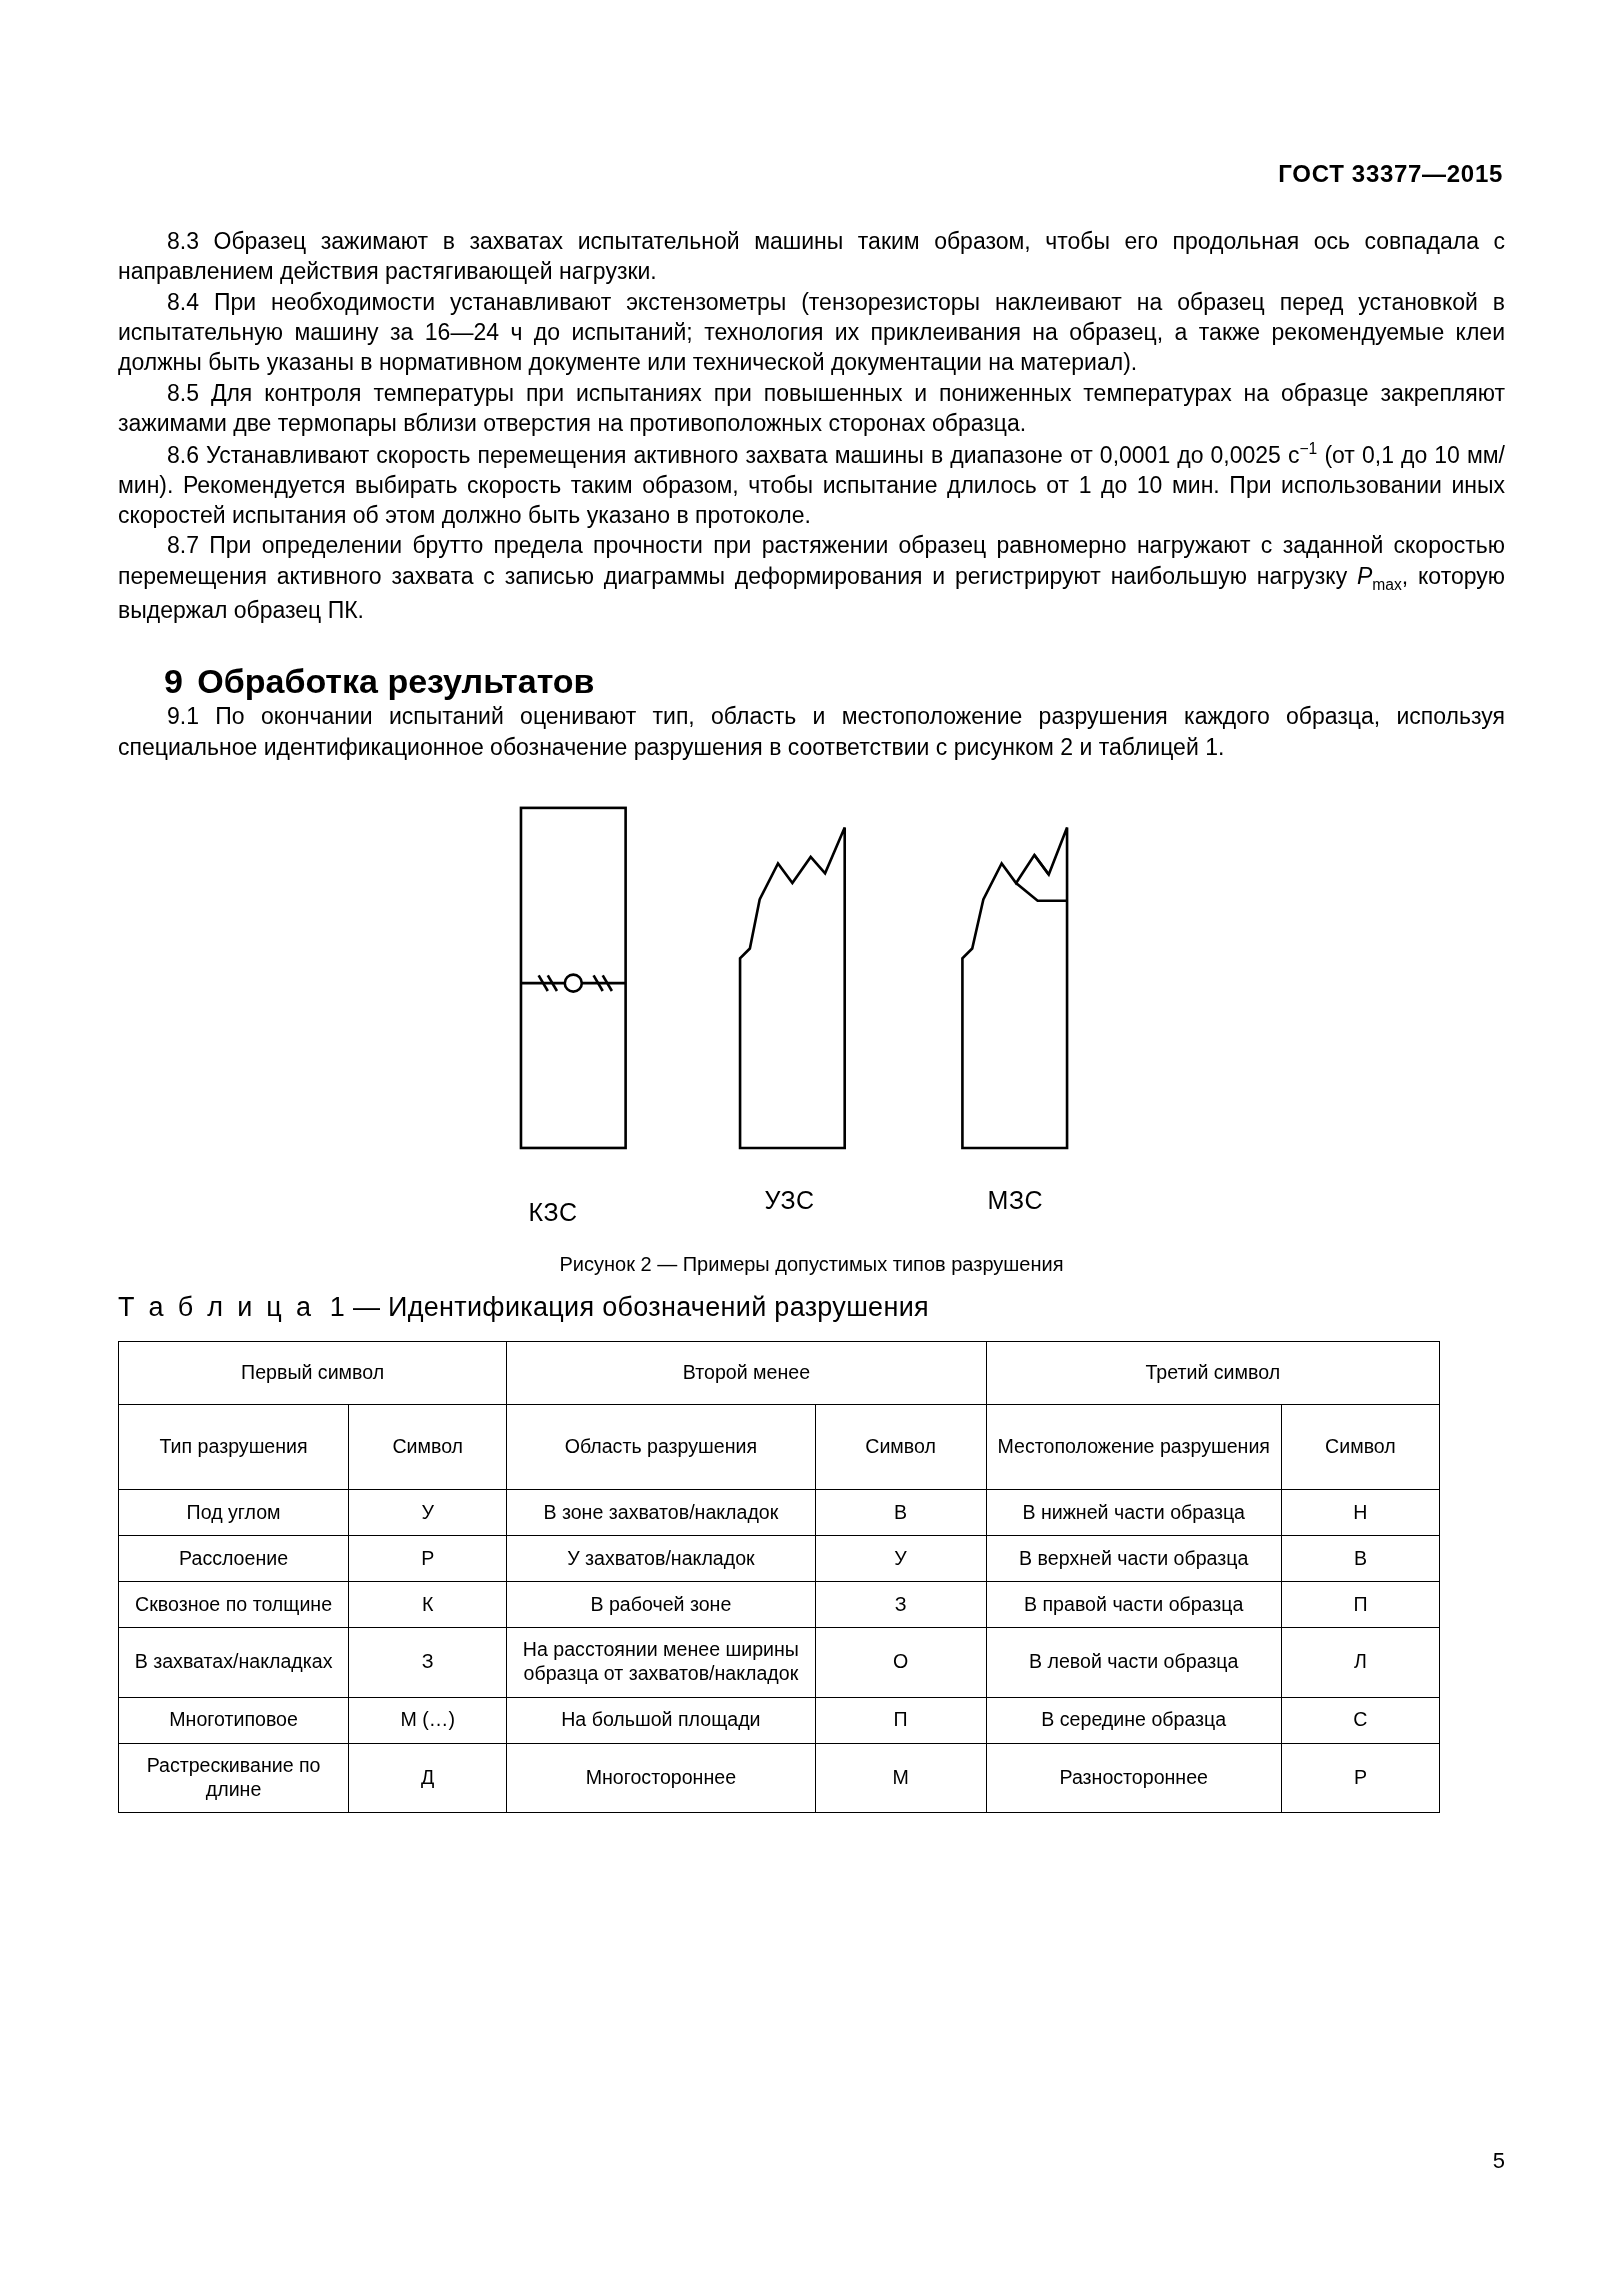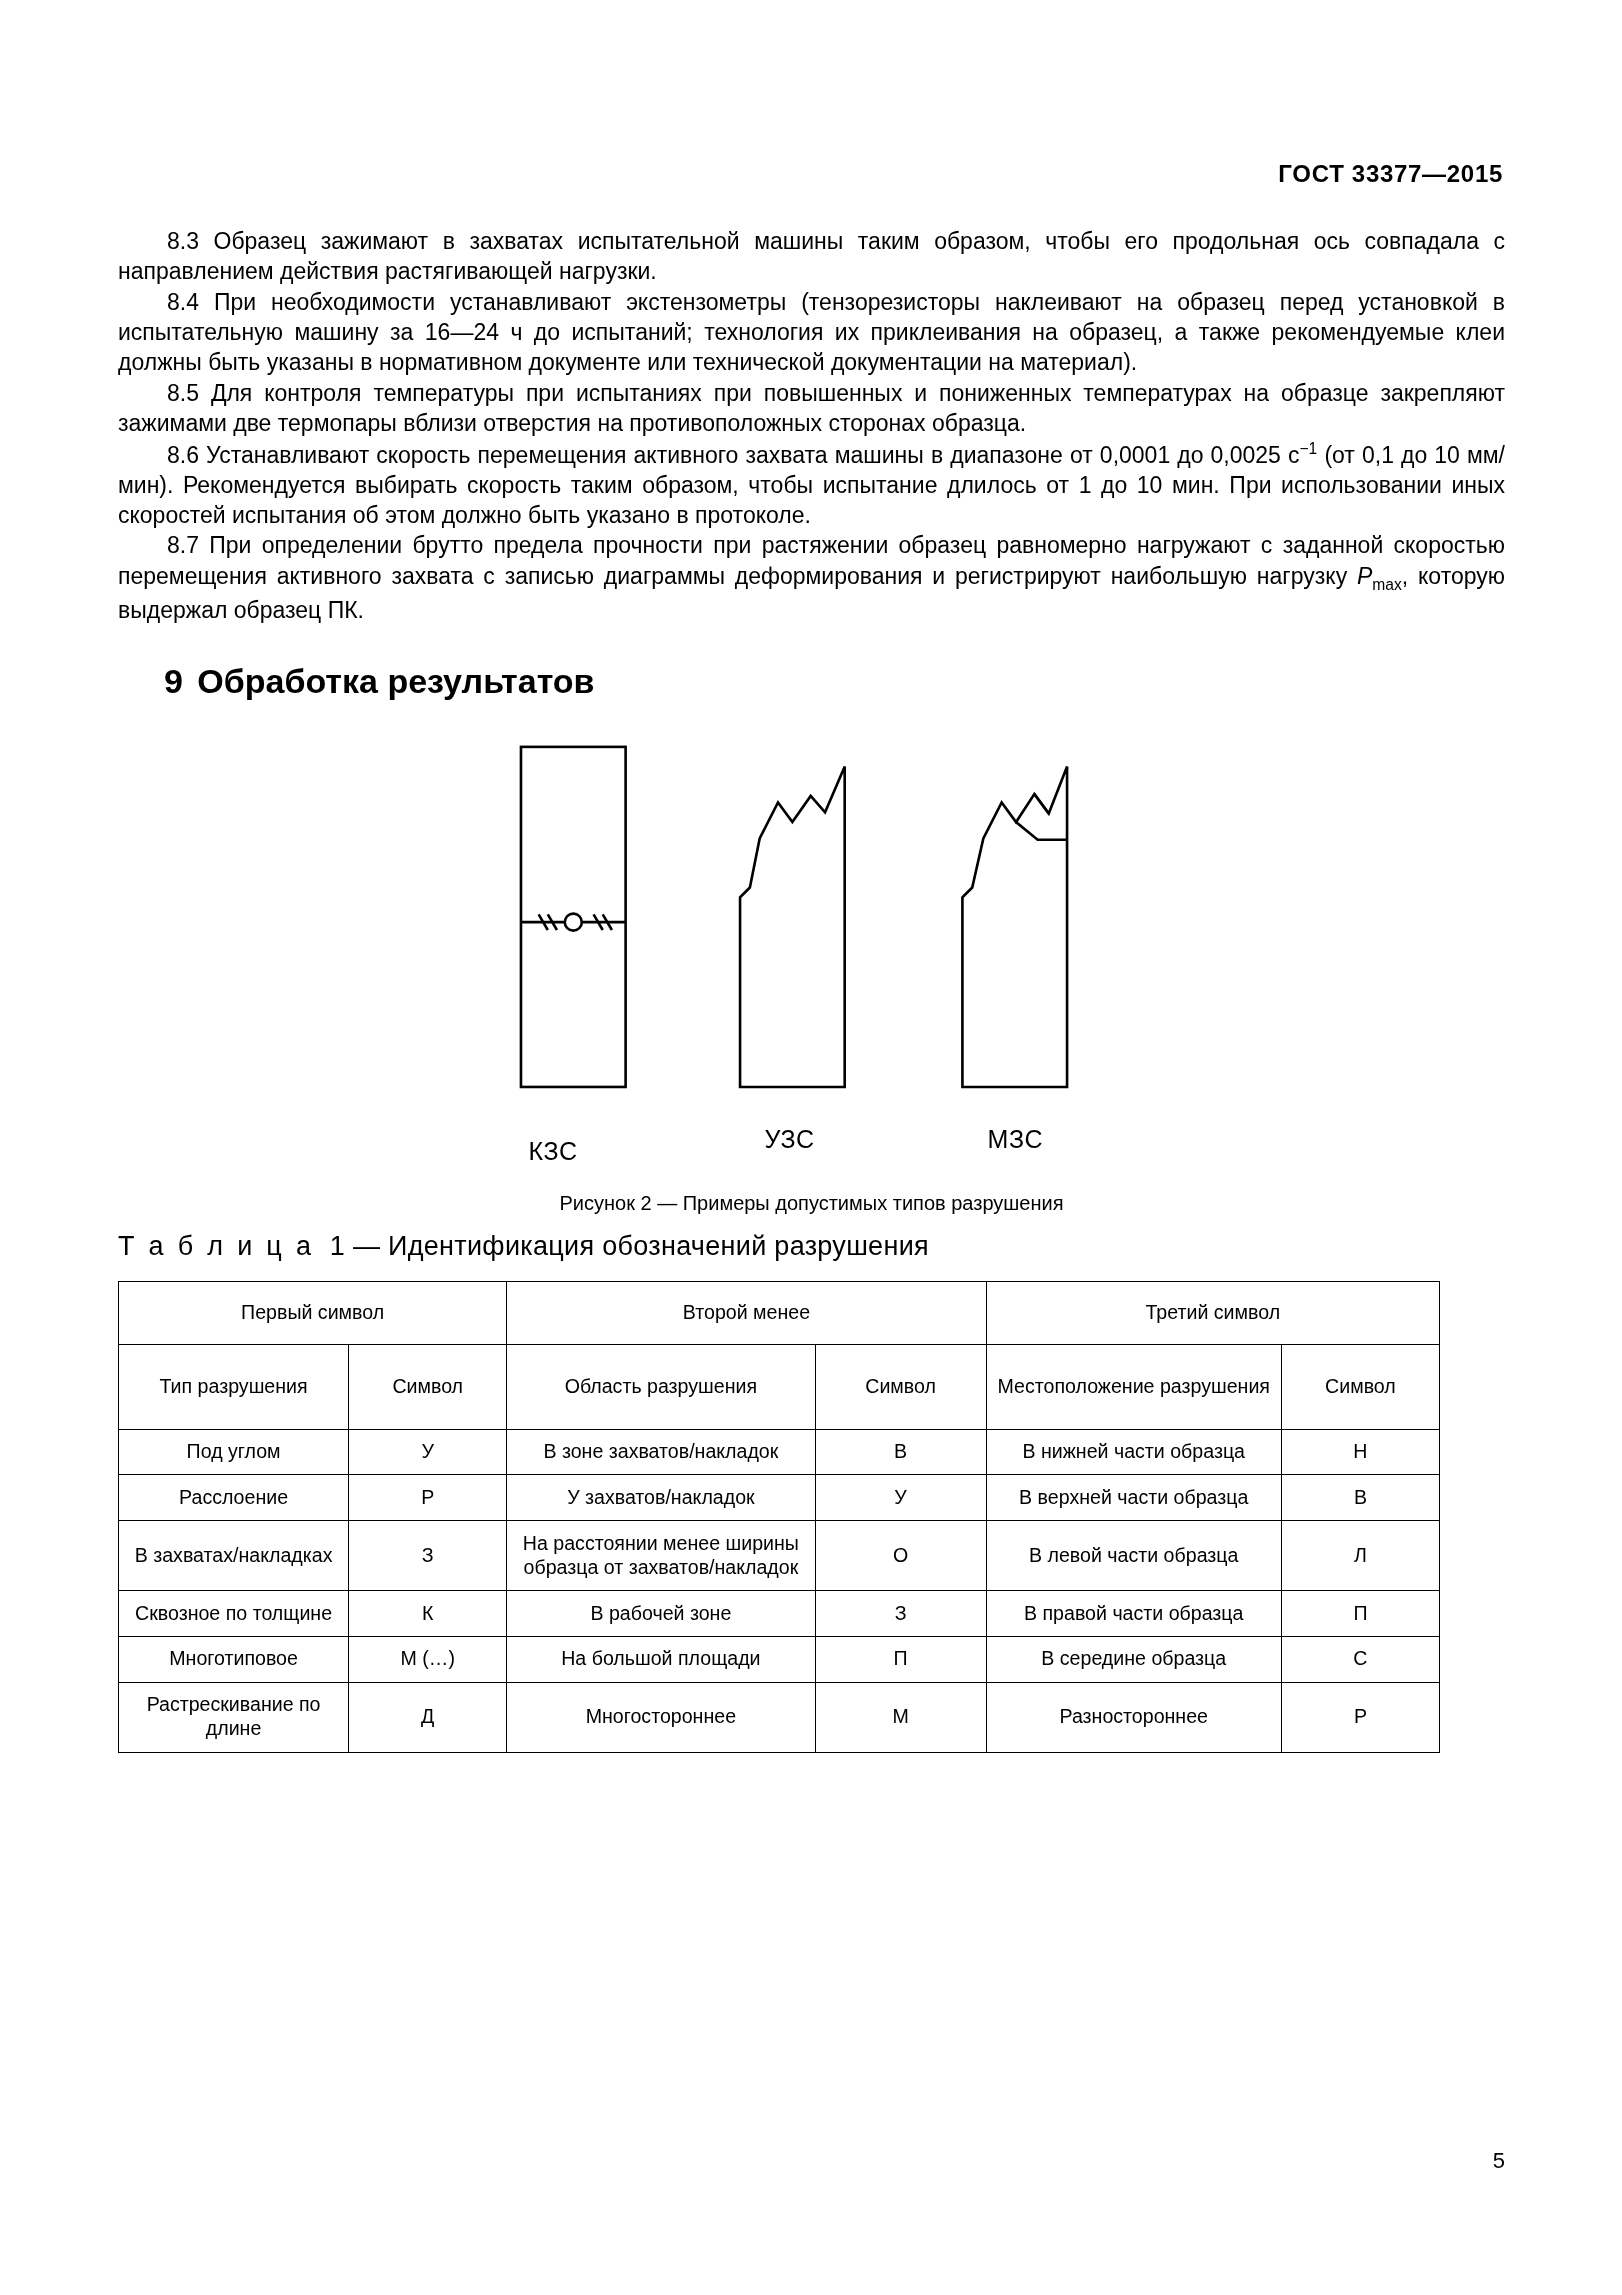--- a/index.html
+++ b/index.html
@@ -153,20 +153,21 @@
     <p class="body-text">8.5  Для контроля температуры при испытаниях при повышенных и пониженных температурах на образце закрепляют зажимами две термопары вблизи отверстия на противоположных сторонах образца.</p>
 
     <p class="body-text"><span>8.6  Устанавливают скорость перемещения активного захвата машины в диапазоне от 0,0001 до 0,0025 с</span><sup class="small">−1</sup><span> (от 0,1 до 10 мм/мин). Рекомендуется выбирать скорость таким образом, чтобы испытание длилось от 1 до 10 мин. При использовании иных скоростей испытания об этом должно быть указано в протоколе.</span></p>
 
     <p class="body-text"><span>8.7  При определении брутто предела прочности при растяжении образец равномерно нагружают с заданной скоростью перемещения активного захвата с записью диаграммы деформирования и регистрируют наибольшую нагрузку </span><span class="ital">P</span><sub class="small">max</sub><span>, которую выдержал образец ПК.</span></p>
 
     <div class="sec-heading">
       <span class="num">9</span><span>Обработка результатов</span>
     </div>
 
+    <p class="body-text after-heading">9.1  По окончании испытаний оценивают тип, область и местоположение разрушения каждого образца, используя специальное идентификационное обозначение разрушения в соответствии с рисунком 2 и таблицей 1.</p>
 
     <div class="figure">
       <div class="fig-inner">
         <svg width="654" height="380" viewBox="0 0 1000 580">
 
           <rect x="55" y="10" width="160" height="520" fill="none" stroke="#000" stroke-width="4"></rect>
           <line x1="55" y1="278" x2="122" y2="278" stroke="#000" stroke-width="4"></line>
           <line x1="148" y1="278" x2="215" y2="278" stroke="#000" stroke-width="4"></line>
           <circle cx="135" cy="278" r="13" fill="none" stroke="#000" stroke-width="4"></circle>
           <line x1="82" y1="266" x2="96" y2="290" stroke="#000" stroke-width="4"></line>
@@ -219,36 +220,36 @@
         </tr>
         <tr>
           <td>Расслоение</td>
           <td>Р</td>
           <td>У захватов/накладок</td>
           <td>У</td>
           <td>В верхней части образца</td>
           <td>В</td>
         </tr>
         <tr>
+          <td>Сквозное по толщине</td>
+          <td>К</td>
+          <td>В рабочей зоне</td>
+          <td>З</td>
+          <td>В правой части образца</td>
+          <td>П</td>
+        </tr>
+        <tr>
           <td>В захватах/накладках</td>
           <td>З</td>
           <td>На расстоянии менее ширины образца от захватов/накладок</td>
           <td>О</td>
           <td>В левой части образца</td>
           <td>Л</td>
         </tr>
         <tr>
-          <td>Сквозное по толщине</td>
-          <td>К</td>
-          <td>В рабочей зоне</td>
-          <td>З</td>
-          <td>В правой части образца</td>
-          <td>П</td>
-        </tr>
-        <tr>
           <td>Многотиповое</td>
           <td>М (…)</td>
           <td>На большой площади</td>
           <td>П</td>
           <td>В середине образца</td>
           <td>С</td>
         </tr>
         <tr>
           <td>Растрескивание по длине</td>
           <td>Д</td>

